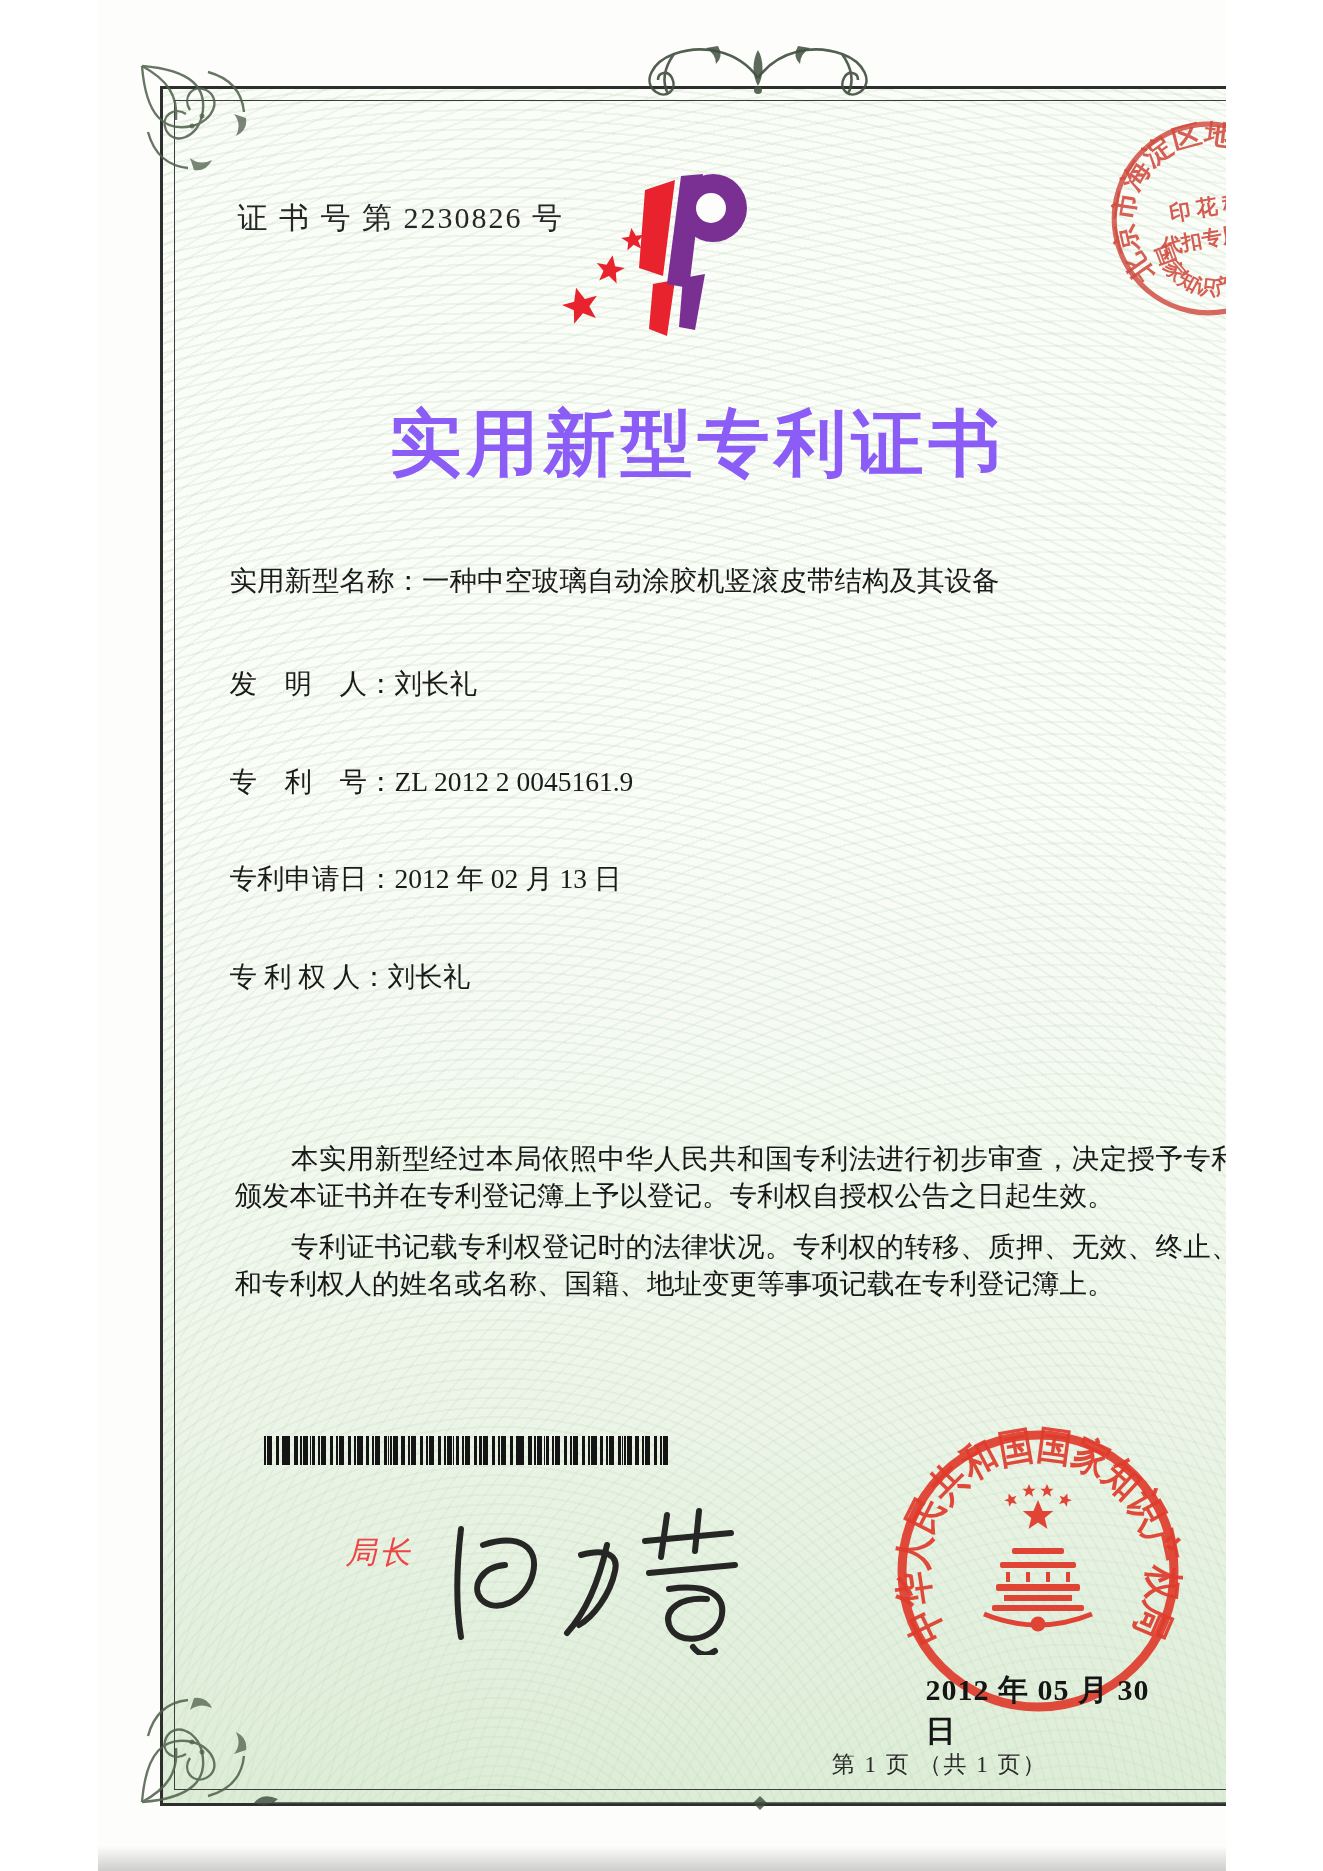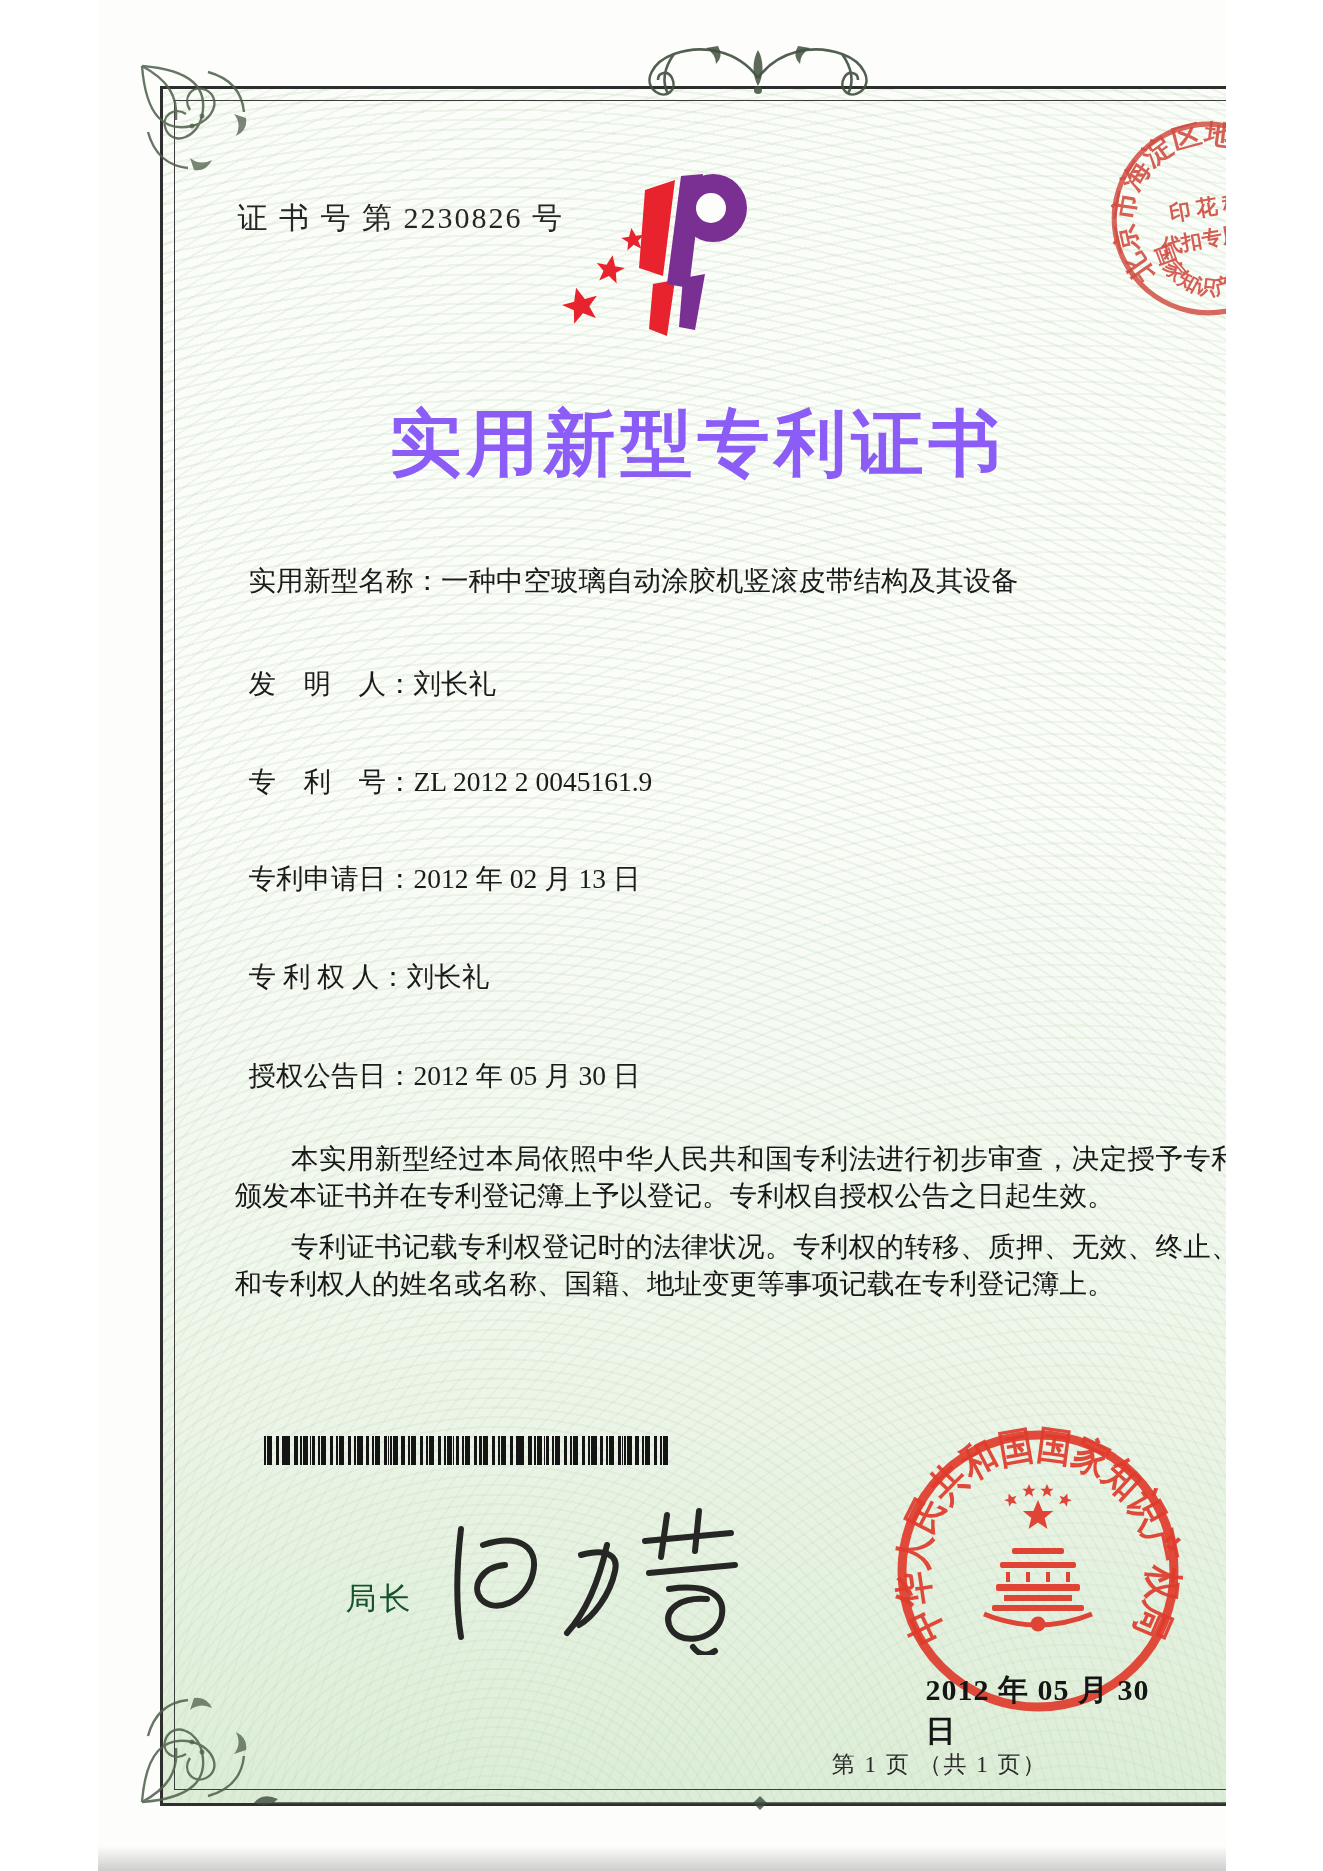--- a/index.html
+++ b/index.html
@@ -26,37 +26,37 @@
   .frame-outer{position:absolute;left:62px;top:86px;width:1194px;height:1714px;border:3px solid #2e2e2e;}
   .frame-inner{position:absolute;left:76px;top:100px;width:1168px;height:1688px;border:1.5px solid #3d3d3d;}
 
   .cert-number{position:absolute;left:140px;top:198px;font-size:30px;letter-spacing:2px;color:#262626;white-space:pre-wrap;}
   .logo{position:absolute;left:455px;top:156px;width:210px;height:210px;}
   .tax-seal{position:absolute;left:1008px;top:116px;width:205px;height:205px;transform:rotate(-10deg);opacity:.88;}
 
   .title{position:absolute;left:0;top:396px;width:1200px;text-align:center;
     font-size:72px;font-weight:bold;letter-spacing:5px;color:#8b5cf6;}
 
-  .field{position:absolute;left:151px;font-size:27.5px;white-space:pre-wrap;color:#1b1b1b;}
+  .field{position:absolute;left:132px;font-size:27.5px;white-space:pre-wrap;color:#1b1b1b;}
   .f0{top:563px;} .f1{top:666px;} .f2{top:764px;} .f3{top:861px;} .f4{top:959px;} .f5{top:1058px;}
 
   .body-text{position:absolute;left:137px;top:1140px;width:1060px;
     font-size:27.5px;line-height:37px;text-align:justify;color:#181818;}
   .body-text p{margin:0;text-indent:2.05em;}
   .body-text p + p{margin-top:14px;}
   .body-text p + p + p{margin-top:16px;}
 
   .barcode{position:absolute;left:166px;top:1436px;width:404px;height:29px;
     background-image:
       repeating-linear-gradient(90deg,#141414 0 2px,transparent 2px 6px),
       repeating-linear-gradient(90deg,#141414 0 3px,transparent 3px 9px),
       repeating-linear-gradient(90deg,#141414 0 1px,transparent 1px 13px);
     background-position:0 0,3px 0,7px 0;}
 
-  .director{position:absolute;left:248px;top:1578px;font-size:31px;letter-spacing:3px;color:#14532d;}
+  .director{position:absolute;left:248px;top:1532px;font-size:31px;letter-spacing:3px;color:#ef4444;font-style:italic;}
   .signature{position:absolute;left:333px;top:1505px;width:330px;height:150px;}
   .office-seal{position:absolute;left:795px;top:1426px;width:290px;height:290px;opacity:.92;z-index:4;}
   .seal-date{position:absolute;left:828px;top:1670px;width:250px;font-size:30px;font-weight:600;
     letter-spacing:1px;color:#151515;z-index:5;white-space:pre-wrap;}
   .footer{position:absolute;left:300px;top:1749px;width:650px;text-align:right;
     font-size:23px;letter-spacing:2px;color:#2a2a2a;white-space:pre-wrap;}
 
   .orn{position:absolute;pointer-events:none;}
   .orn-tl{left:40px;top:62px;}
   .orn-tr{left:1150px;top:62px;transform:scaleX(-1);}
@@ -172,21 +172,20 @@
     <text x="100" y="126" text-anchor="middle" font-size="20" font-weight="bold" fill="#cd372b" opacity="0.92">代扣专用章</text>
   </svg>
 
   <div class="title">实用新型专利证书</div>
 
   <div class="field f0"><span>实用新型名称：</span><span>一种中空玻璃自动涂胶机竖滚皮带结构及其设备</span></div>
   <div class="field f1"><span>发　明　人：</span><span>刘长礼</span></div>
   <div class="field f2"><span>专　利　号：</span><span>ZL 2012 2 0045161.9</span></div>
   <div class="field f3"><span>专利申请日：</span><span>2012 年 02 月 13 日</span></div>
   <div class="field f4"><span>专 利 权 人：</span><span>刘长礼</span></div>
-  <div class="field f5"><span>授权公告日：</span><span>2012 年 05 月 30 日</span></div>
 
   <div class="body-text">
     <p>本实用新型经过本局依照中华人民共和国专利法进行初步审查，决定授予专利权、颁发本证书并在专利登记簿上予以登记。专利权自授权公告之日起生效。</p>
     <p>专利证书记载专利权登记时的法律状况。专利权的转移、质押、无效、终止、恢复和专利权人的姓名或名称、国籍、地址变更等事项记载在专利登记簿上。</p>
   </div>
 
   <div class="barcode"></div>
 
   <div class="director">局长</div>
 

